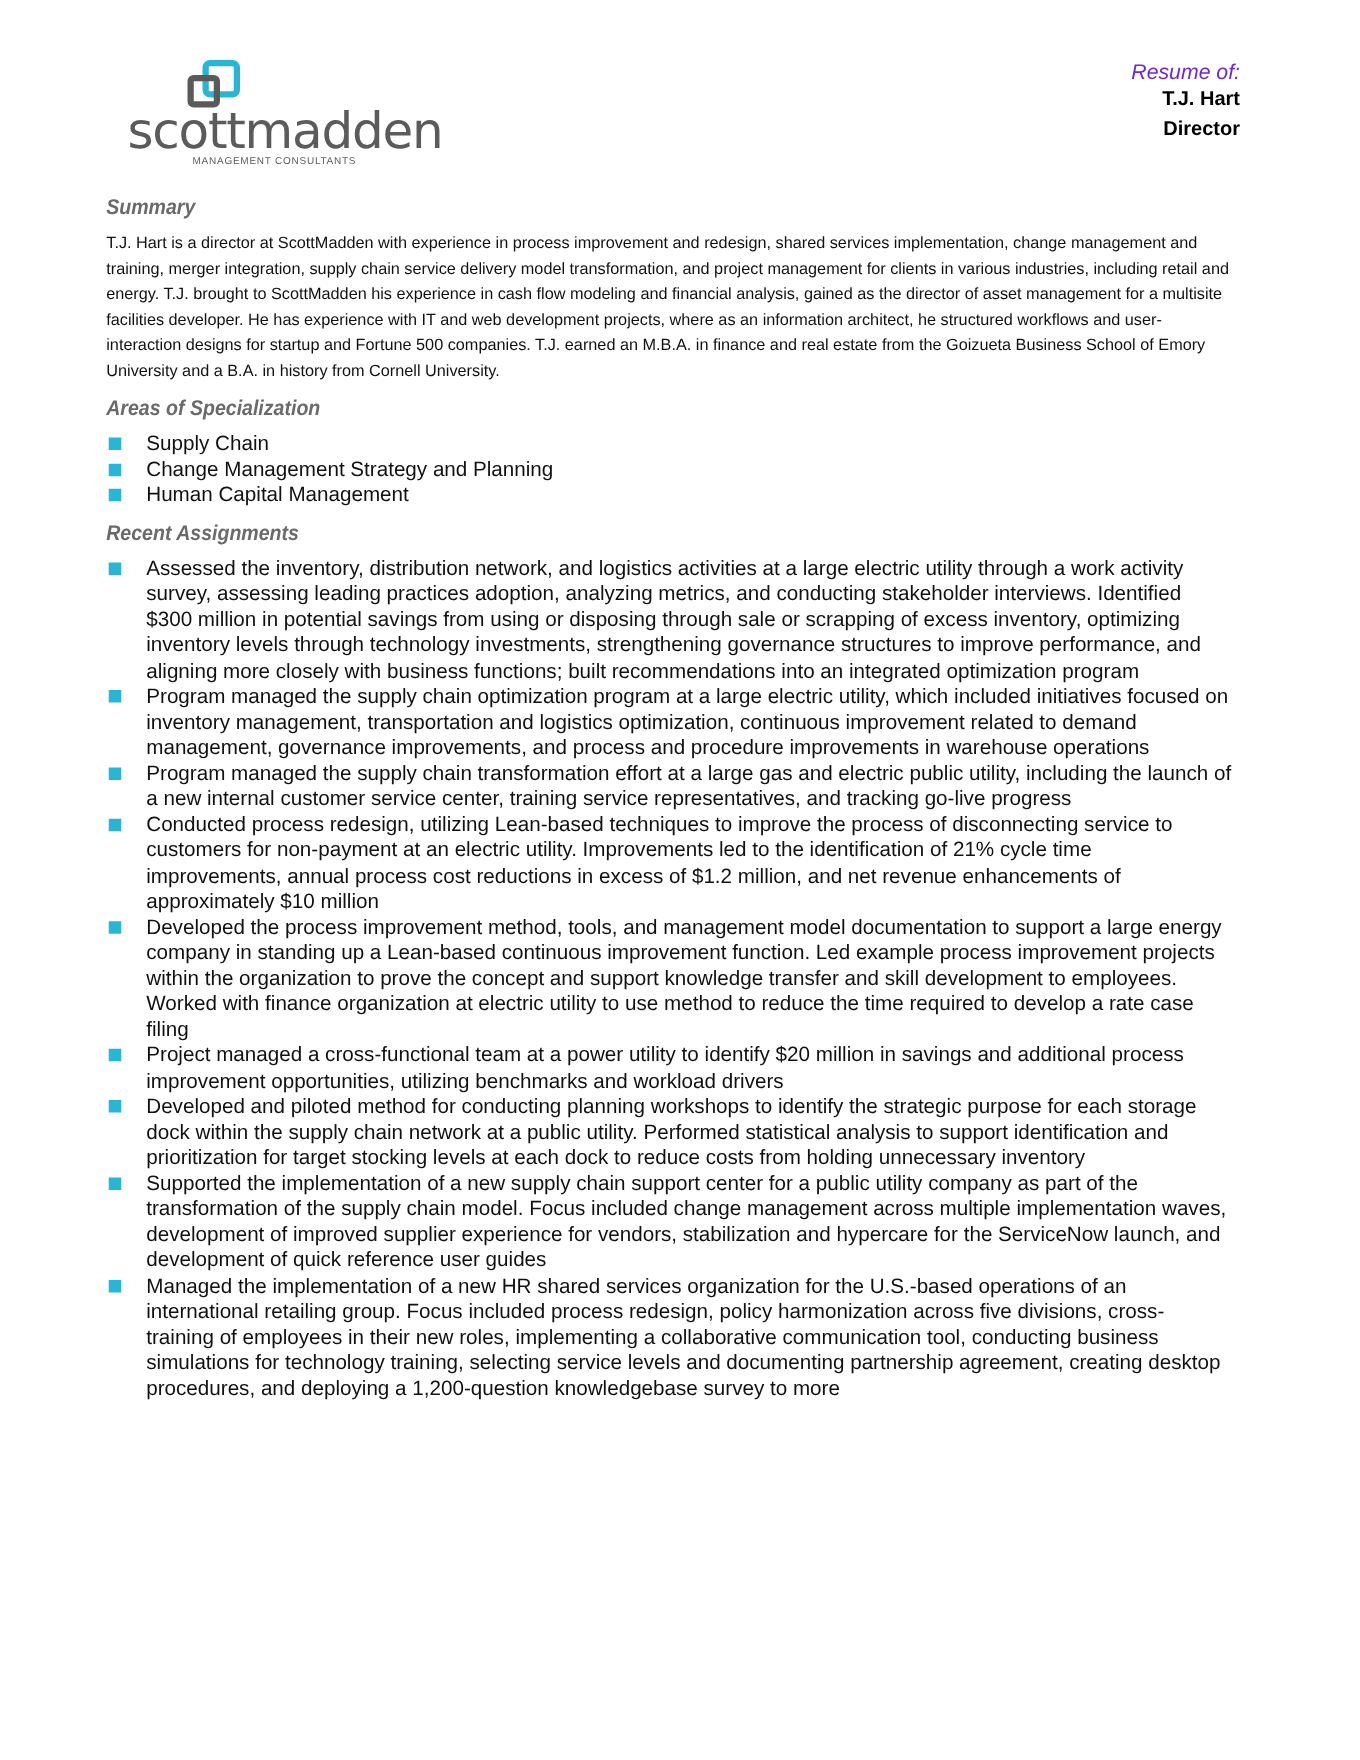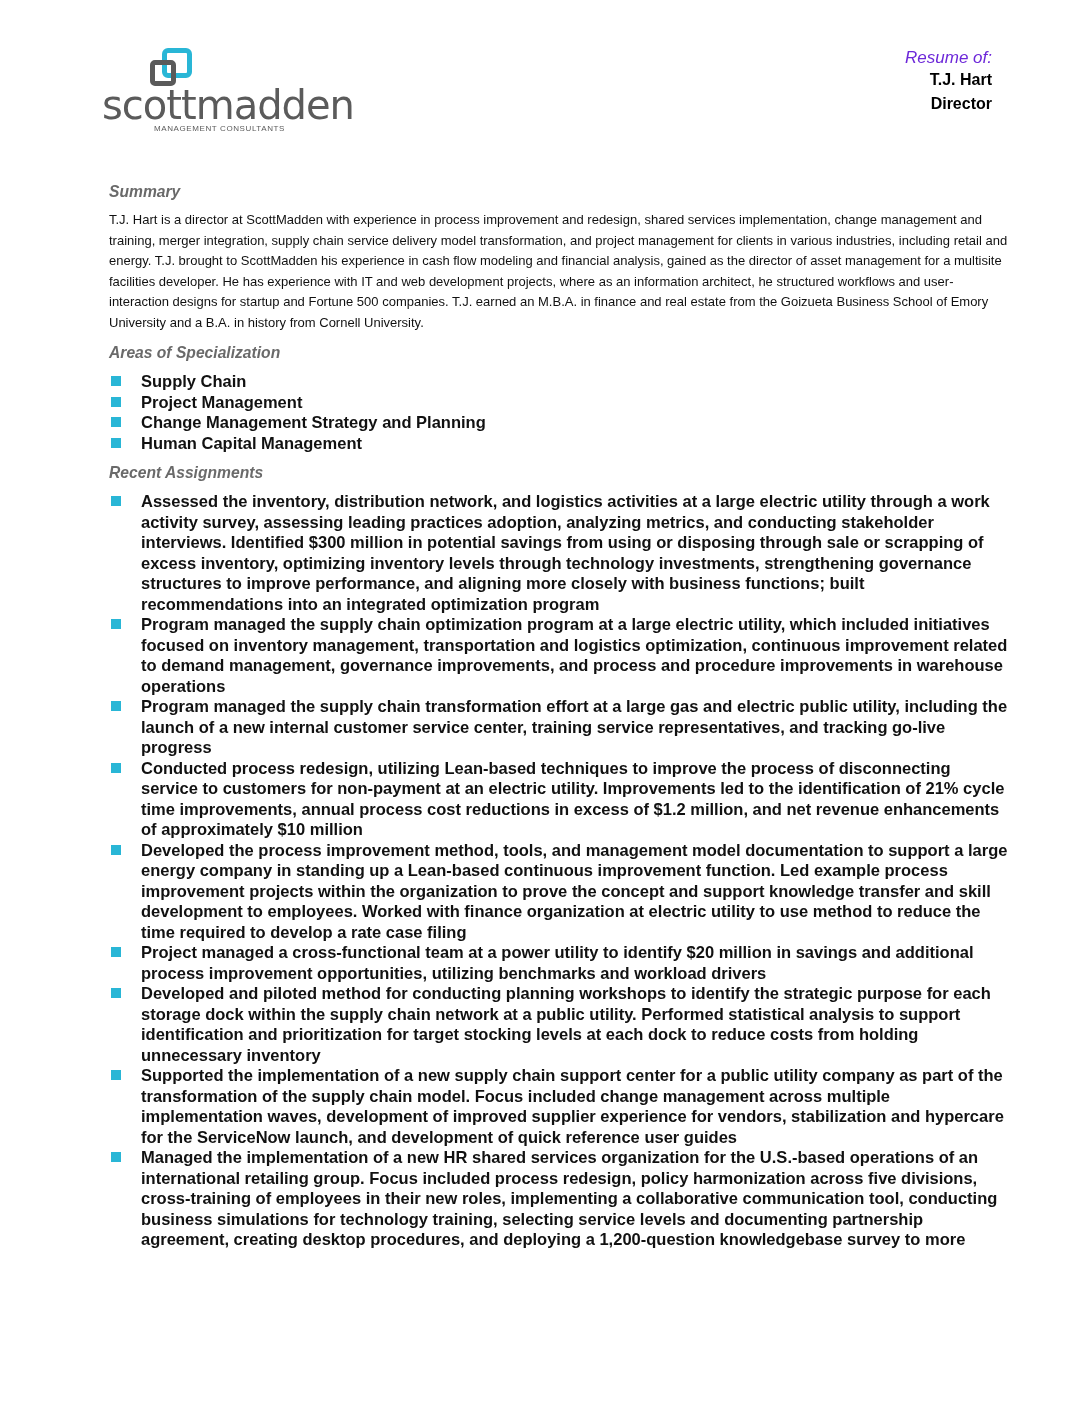--- a/index.html
+++ b/index.html
@@ -11,25 +11,25 @@
   .logo-mark .sq1 { position: absolute; left: 12px; top: 2px; width: 20px; height: 20px;
                     border: 5px solid #29b6d6; border-radius: 6px; }
   .logo-mark .sq2 { position: absolute; left: 0; top: 14px; width: 16px; height: 16px;
                     border: 5px solid #5a5a5a; border-radius: 5px; }
   .logo-word { position: absolute; left: 0; top: 36px; font-size: 40px; color: #5b5b5b;
                letter-spacing: -1px; font-family: "DejaVu Sans", sans-serif; font-weight: normal; }
   .logo-sub { position: absolute; left: 52px; top: 78px; font-size: 8px; color: #5b5b5b; letter-spacing: 0.6px; }
   .header-right { position: absolute; right: 96px; top: 48px; text-align: right; }
   .resume-of { font-style: italic; font-size: 17px; color: #6d28d9; }
   .hdr-name, .hdr-title { font-weight: bold; font-size: 16px; line-height: 24px; color: #000; }
-  .content { position: absolute; left: 109px; top: 156px; width: 900px; margin-top: 26px; }
+  .content { position: absolute; left: 85px; top: 156px; width: 900px; }
   h2 { font-size: 17px; font-style: italic; font-weight: bold; color: #6a6a6a; margin: 0 0 8px 0;
        transform: scaleX(0.92); transform-origin: left; }
   .summary { font-size: 13px; line-height: 20.5px; margin: 0 0 10px 0; }
-  ul { list-style: none; margin: 0 0 10px 0; padding: 0; font-weight: bold; }
+  ul { list-style: none; margin: 0 0 10px 0; padding: 0; }
   li { position: relative; padding-left: 32px; font-size: 16.5px; line-height: 20.5px; }
   li .bullet { position: absolute; left: 2px; top: 5px; width: 10px; height: 10px; background: #29b6d6; }
 </style>
 </head>
 <body>
 
 <div class="page">
 
   <div class="logo">
     <div class="logo-mark">
@@ -46,21 +46,20 @@
     <div class="hdr-title">Director</div>
   </div>
 
   <div class="content">
     <h2>Summary</h2>
     <p class="summary">T.J. Hart is a director at ScottMadden with experience in process improvement and redesign, shared services implementation, change management and training, merger integration, supply chain service delivery model transformation, and project management for clients in various industries, including retail and energy. T.J. brought to ScottMadden his experience in cash flow modeling and financial analysis, gained as the director of asset management for a multisite facilities developer. He has experience with IT and web development projects, where as an information architect, he structured workflows and user-interaction designs for startup and Fortune 500 companies. T.J. earned an M.B.A. in finance and real estate from the Goizueta Business School of Emory University and a B.A. in history from Cornell University.</p>
 
     <h2>Areas of Specialization</h2>
     <ul>
       <li><span class="bullet"></span><span>Supply Chain</span></li>
-      <li><span class="bullet"></span><span>Project Management</span></li>
       <li><span class="bullet"></span><span>Change Management Strategy and Planning</span></li>
       <li><span class="bullet"></span><span>Human Capital Management</span></li>
     </ul>
 
     <h2>Recent Assignments</h2>
     <ul>
       <li><span class="bullet"></span><span>Assessed the inventory, distribution network, and logistics activities at a large electric utility through a work activity survey, assessing leading practices adoption, analyzing metrics, and conducting stakeholder interviews. Identified $300 million in potential savings from using or disposing through sale or scrapping of excess inventory, optimizing inventory levels through technology investments, strengthening governance structures to improve performance, and aligning more closely with business functions; built recommendations into an integrated optimization program</span></li>
       <li><span class="bullet"></span><span>Program managed the supply chain optimization program at a large electric utility, which included initiatives focused on inventory management, transportation and logistics optimization, continuous improvement related to demand management, governance improvements, and process and procedure improvements in warehouse operations</span></li>
       <li><span class="bullet"></span><span>Program managed the supply chain transformation effort at a large gas and electric public utility, including the launch of a new internal customer service center, training service representatives, and tracking go-live progress</span></li>
       <li><span class="bullet"></span><span>Conducted process redesign, utilizing Lean-based techniques to improve the process of disconnecting service to customers for non-payment at an electric utility. Improvements led to the identification of 21% cycle time improvements, annual process cost reductions in excess of $1.2 million, and net revenue enhancements of approximately $10 million</span></li>

